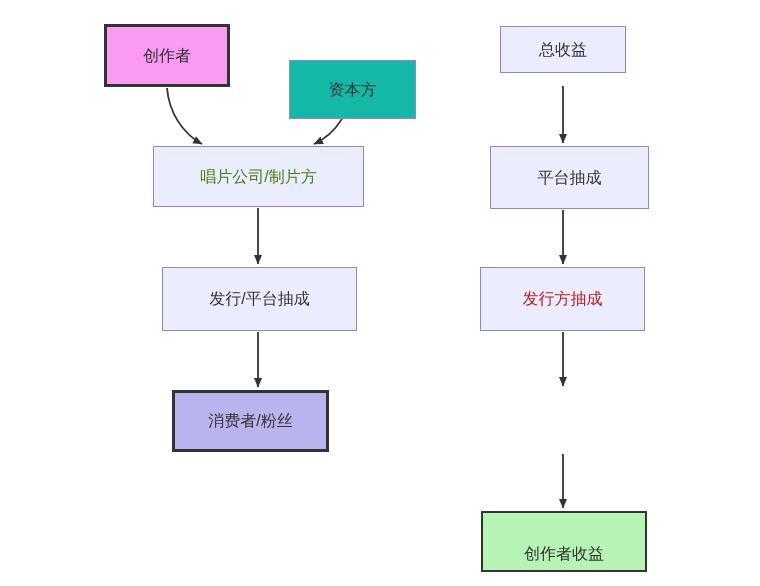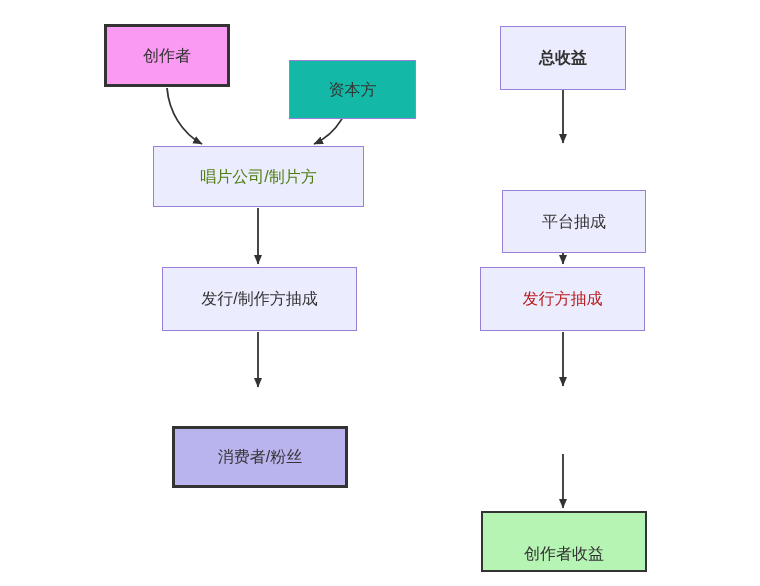--- a/index.html
+++ b/index.html
@@ -70,29 +70,29 @@
   <div class="node" style="left: 104px; top: 24px; width: 126px; height: 63px; background: rgb(251, 154, 242); border-color: rgb(51, 51, 51); border-width: 3px;">
       <span class="node-label" style="color: rgb(51, 51, 51);">创作者</span>
     </div>
   <div class="node" style="left: 289px; top: 26px; width: 127px; height: 59px; background: #14b8a6; border-color: rgb(154, 127, 217); border-width: 1.5px; margin-top: 34px;">
       <span class="node-label" style="color: rgb(51, 51, 51);">资本方</span>
     </div>
   <div class="node" style="left: 153px; top: 146px; width: 211px; height: 61px; background: rgb(236, 236, 255); border-color: rgb(154, 127, 217); border-width: 1.5px;">
       <span class="node-label" style="color: #4d7c0f;">唱片公司/制片方</span>
     </div>
   <div class="node" style="left: 162px; top: 267px; width: 195px; height: 64px; background: rgb(236, 236, 255); border-color: rgb(154, 127, 217); border-width: 1.5px;">
-      <span class="node-label" style="color: rgb(51, 51, 51);">发行/制作方抽成</span>
+      <span class="node-label" style="color: rgb(51, 51, 51);">发行/平台抽成</span>
     </div>
-  <div class="node" style="left: 172px; top: 390px; width: 176px; height: 62px; background: rgb(186, 180, 238); border-color: rgb(51, 51, 51); border-width: 3px; margin-top: 36px;">
+  <div class="node" style="left: 172px; top: 390px; width: 157px; height: 62px; background: rgb(186, 180, 238); border-color: rgb(51, 51, 51); border-width: 3px;">
       <span class="node-label" style="color: rgb(51, 51, 51);">消费者/粉丝</span>
     </div>
-  <div class="node" style="left: 500px; top: 26px; width: 126px; height: 64px; background: rgb(236, 236, 255); border-color: rgb(154, 127, 217); border-width: 1.5px; font-weight: bold;">
+  <div class="node" style="left: 500px; top: 26px; width: 126px; height: 47px; background: rgb(236, 236, 255); border-color: rgb(154, 127, 217); border-width: 1.5px;">
       <span class="node-label" style="color: rgb(51, 51, 51);">总收益</span>
     </div>
-  <div class="node" style="left: 502px; top: 146px; width: 144px; height: 63px; background: rgb(236, 236, 255); border-color: rgb(154, 127, 217); border-width: 1.5px; margin-top: 44px;">
+  <div class="node" style="left: 490px; top: 146px; width: 159px; height: 63px; background: rgb(236, 236, 255); border-color: rgb(154, 127, 217); border-width: 1.5px;">
       <span class="node-label" style="color: rgb(51, 51, 51);">平台抽成</span>
     </div>
   <div class="node" style="left: 480px; top: 267px; width: 165px; height: 64px; background: rgb(236, 236, 255); border-color: rgb(154, 127, 217); border-width: 1.5px;">
       <span class="node-label" style="color: #b91c1c;">发行方抽成</span>
     </div>
   <div class="node" style="left: 481px; top: 511px; width: 166px; height: 61px; background: rgb(182, 244, 180); border-color: rgb(51, 51, 51); border-width: 2.5px;">
       <span class="node-label" style="color: rgb(51, 51, 51); margin-top: 25px;">创作者收益</span>
     </div>
 
 </div>

